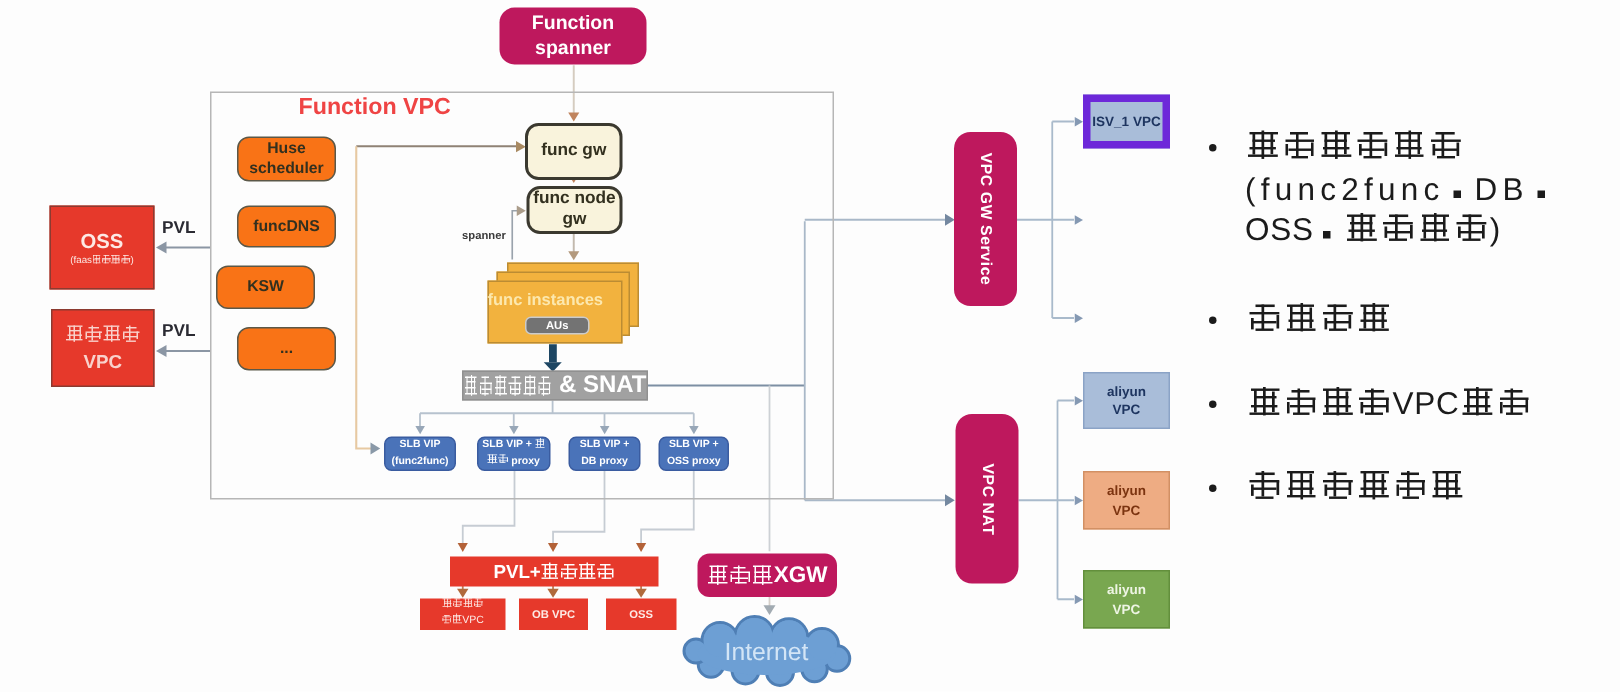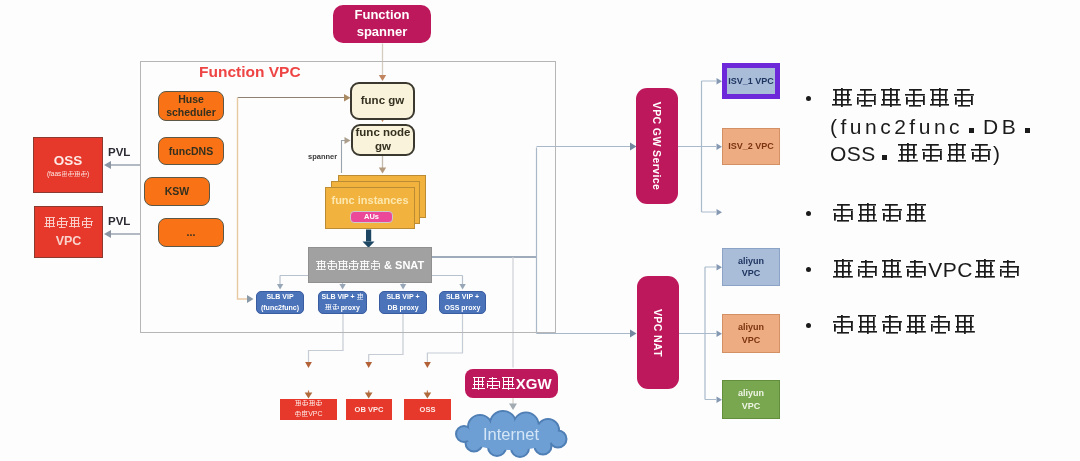--- a/index.html
+++ b/index.html
@@ -150,51 +150,51 @@
 <div class="a cc cream" style="left:144px;top:177px;width:66px;height:29px">KSW</div>
 <div class="a cc cream" style="left:158px;top:218px;width:66px;height:29px">...</div>
 
 <div class="a cc cream" style="left:350px;top:82px;width:65px;height:38px;border:2px solid #3b392f;border-radius:9px;font-size:11.5px;background:#f9f3dc">func gw</div>
 <div class="a cc cream" style="left:351px;top:124px;width:64px;height:32px;border:2px solid #3b392f;border-radius:9px;font-size:11.5px;background:#f9f3dc">func node<br>gw</div>
 <div class="a" style="left:308px;top:152px;font-weight:bold;font-size:7.5px;color:#3a3a3a">spanner</div>
 
 <div class="a" style="left:338px;top:175px;width:88px;height:43px;background:#f2b23e;border:1.3px solid #bb8c33"></div>
 <div class="a" style="left:331px;top:181px;width:89px;height:43px;background:#f2b23e;border:1.3px solid #bb8c33"></div>
 <div class="a" style="left:325px;top:187px;width:90px;height:42px;background:#f2b23e;border:1.3px solid #bb8c33"></div>
-<div class="a" style="left:325px;top:194px;width:90px;text-align:center;color:#fce8ae;font-weight:bold;font-size:11px">func instances</div>
-<div class="a cc" style="left:350px;top:210.5px;width:43px;height:12.5px;background:#ec4899;border:1.5px solid #cbcbcb;border-radius:4px;color:#fff;font-weight:bold;font-size:7.5px">AUs</div>
-
-<div class="a cc" style="left:308px;top:247px;width:124px;height:36px;background:#a1a1a1;border:1px solid #909090;color:#fff;font-weight:bold;font-size:11px;white-space:nowrap"><i class="k"></i><i class="k2"></i><i class="k"></i><i class="k2"></i><i class="k"></i><i class="k2"></i>&nbsp;&amp; SNAT</div>
+<div class="a" style="left:325px;top:194px;width:90px;color:#fce8ae;font-weight:bold;font-size:11px">func instances</div>
+<div class="a cc" style="left:350px;top:210.5px;width:43px;height:12.5px;background:#737373;border:1.5px solid #cbcbcb;border-radius:4px;color:#fff;font-weight:bold;font-size:7.5px">AUs</div>
+
+<div class="a cc" style="left:308px;top:247px;width:124px;height:20px;background:#a1a1a1;border:1px solid #909090;color:#fff;font-weight:bold;font-size:16px;white-space:nowrap"><i class="k"></i><i class="k2"></i><i class="k"></i><i class="k2"></i><i class="k"></i><i class="k2"></i>&nbsp;&amp; SNAT</div>
 
 <div class="a cc slb" style="left:256px;width:48px">SLB VIP<br>(func2func)</div>
 <div class="a cc slb" style="left:318px;width:49px;flex-direction:column">
       <div style="white-space:nowrap">SLB VIP + <i class="k"></i></div>
       <div style="white-space:nowrap"><i class="k"></i><i class="k2"></i> proxy</div>
     </div>
 <div class="a cc slb" style="left:379px;width:48px">SLB VIP +<br>DB proxy</div>
 <div class="a cc slb" style="left:439px;width:47px">SLB VIP +<br>OSS proxy</div>
 
+<div class="a cc red" style="left:300px;top:371px;width:139px;height:19.5px;font-weight:bold;font-size:12.5px;color:#fff;white-space:nowrap">PVL+<i class="k"></i><i class="k2"></i><i class="k"></i><i class="k2"></i></div>
 <div class="a cc red" style="left:280px;top:398.5px;width:57px;height:21px;font-size:7px;line-height:1.5;flex-direction:column">
   <div><i class="k"></i><i class="k2"></i><i class="k"></i><i class="k2"></i></div>
   <div><i class="k2"></i><i class="k"></i>VPC</div>
 </div>
 <div class="a cc red" style="left:346px;top:398.5px;width:46px;height:21px;font-size:7.5px;font-weight:bold">OB VPC</div>
 <div class="a cc red" style="left:404px;top:398.5px;width:47px;height:21px;font-size:7.5px;font-weight:bold">OSS</div>
 
 <div class="a cc blk" style="left:465px;top:369px;width:93px;height:28.5px;border-radius:8px;font-size:15px;white-space:nowrap"><i class="k"></i><i class="k2"></i><i class="k"></i>XGW</div>
 
 <div class="a cc blk" style="left:636px;top:88px;width:42px;height:116px;border-radius:11px">
       <span class="rot">VPC GW Service</span>
     </div>
 <div class="a cc blk" style="left:637px;top:276px;width:42px;height:113px;border-radius:11px">
       <span class="rot">VPC NAT</span>
     </div>
 
 <div class="a cc isv" style="top:63px;height:36px;background:#a9bdd9;border:5px solid #6d28d9;color:#1e3560">ISV_1 VPC</div>
-<div class="a cc isv" style="top:128px;height:37px;background:#eeac83;border:1px solid #d29064;color:#7c3410">ISV_2 VPC</div>
 <div class="a cc isv" style="top:248px;height:38px;background:#a9bdd9;border:1px solid #8ba3c6;color:#1e3560">aliyun<br>VPC</div>
 <div class="a cc isv" style="top:314px;height:39px;background:#eeac83;border:1px solid #d29064;color:#7c3410">aliyun<br>VPC</div>
 <div class="a cc isv" style="top:380px;height:39px;background:#79a750;border:1px solid #638f3c;color:#eef5e4">aliyun<br>VPC</div>
 
 <div class="a" style="left:806px;top:95.8px;width:5px;height:5px;border-radius:50%;background:#1b1b1b"></div>
 <div class="a" style="left:806px;top:211.2px;width:5px;height:5px;border-radius:50%;background:#1b1b1b"></div>
 <div class="a" style="left:806px;top:267.4px;width:5px;height:5px;border-radius:50%;background:#1b1b1b"></div>
 <div class="a" style="left:806px;top:322.6px;width:5px;height:5px;border-radius:50%;background:#1b1b1b"></div>
 <div class="a bu" style="left:830px;top:86.3px"><i class="k"></i><i class="k2"></i><i class="k"></i><i class="k2"></i><i class="k"></i><i class="k2"></i></div>
 <div class="a bu" style="left:830px;top:114.5px;letter-spacing:3.5px">(func2func<i class="dn"></i>DB<i class="dn"></i></div>

